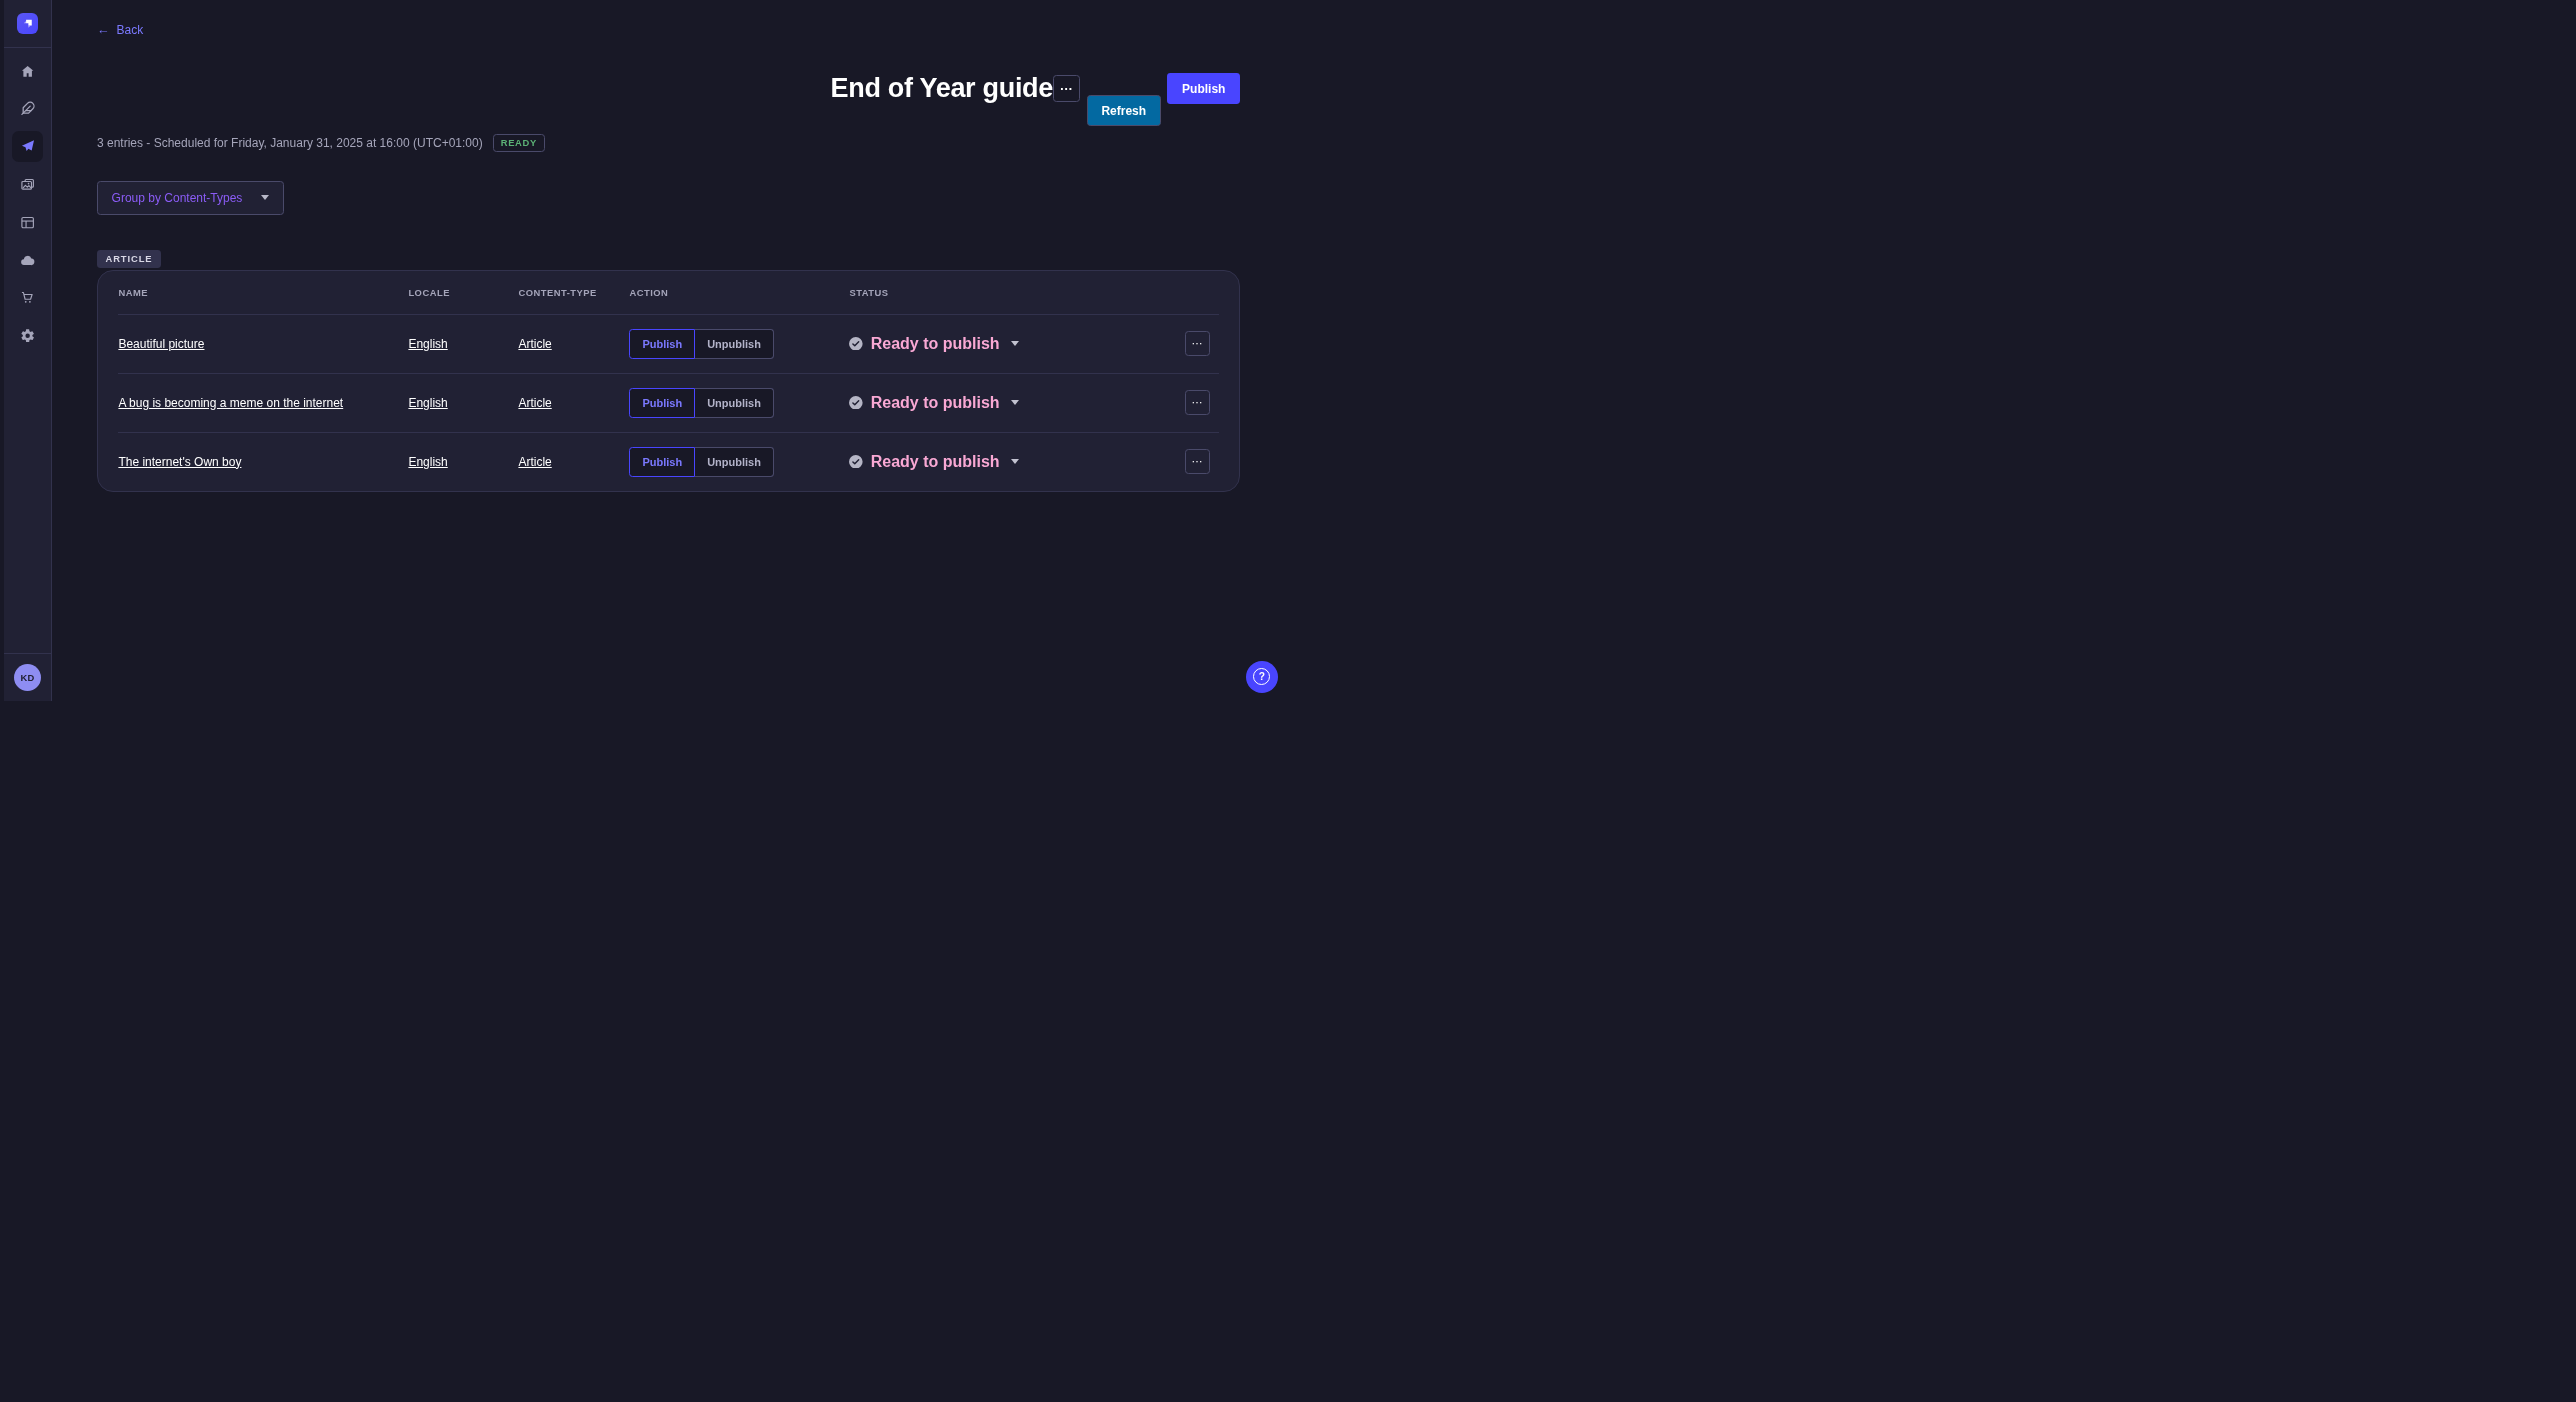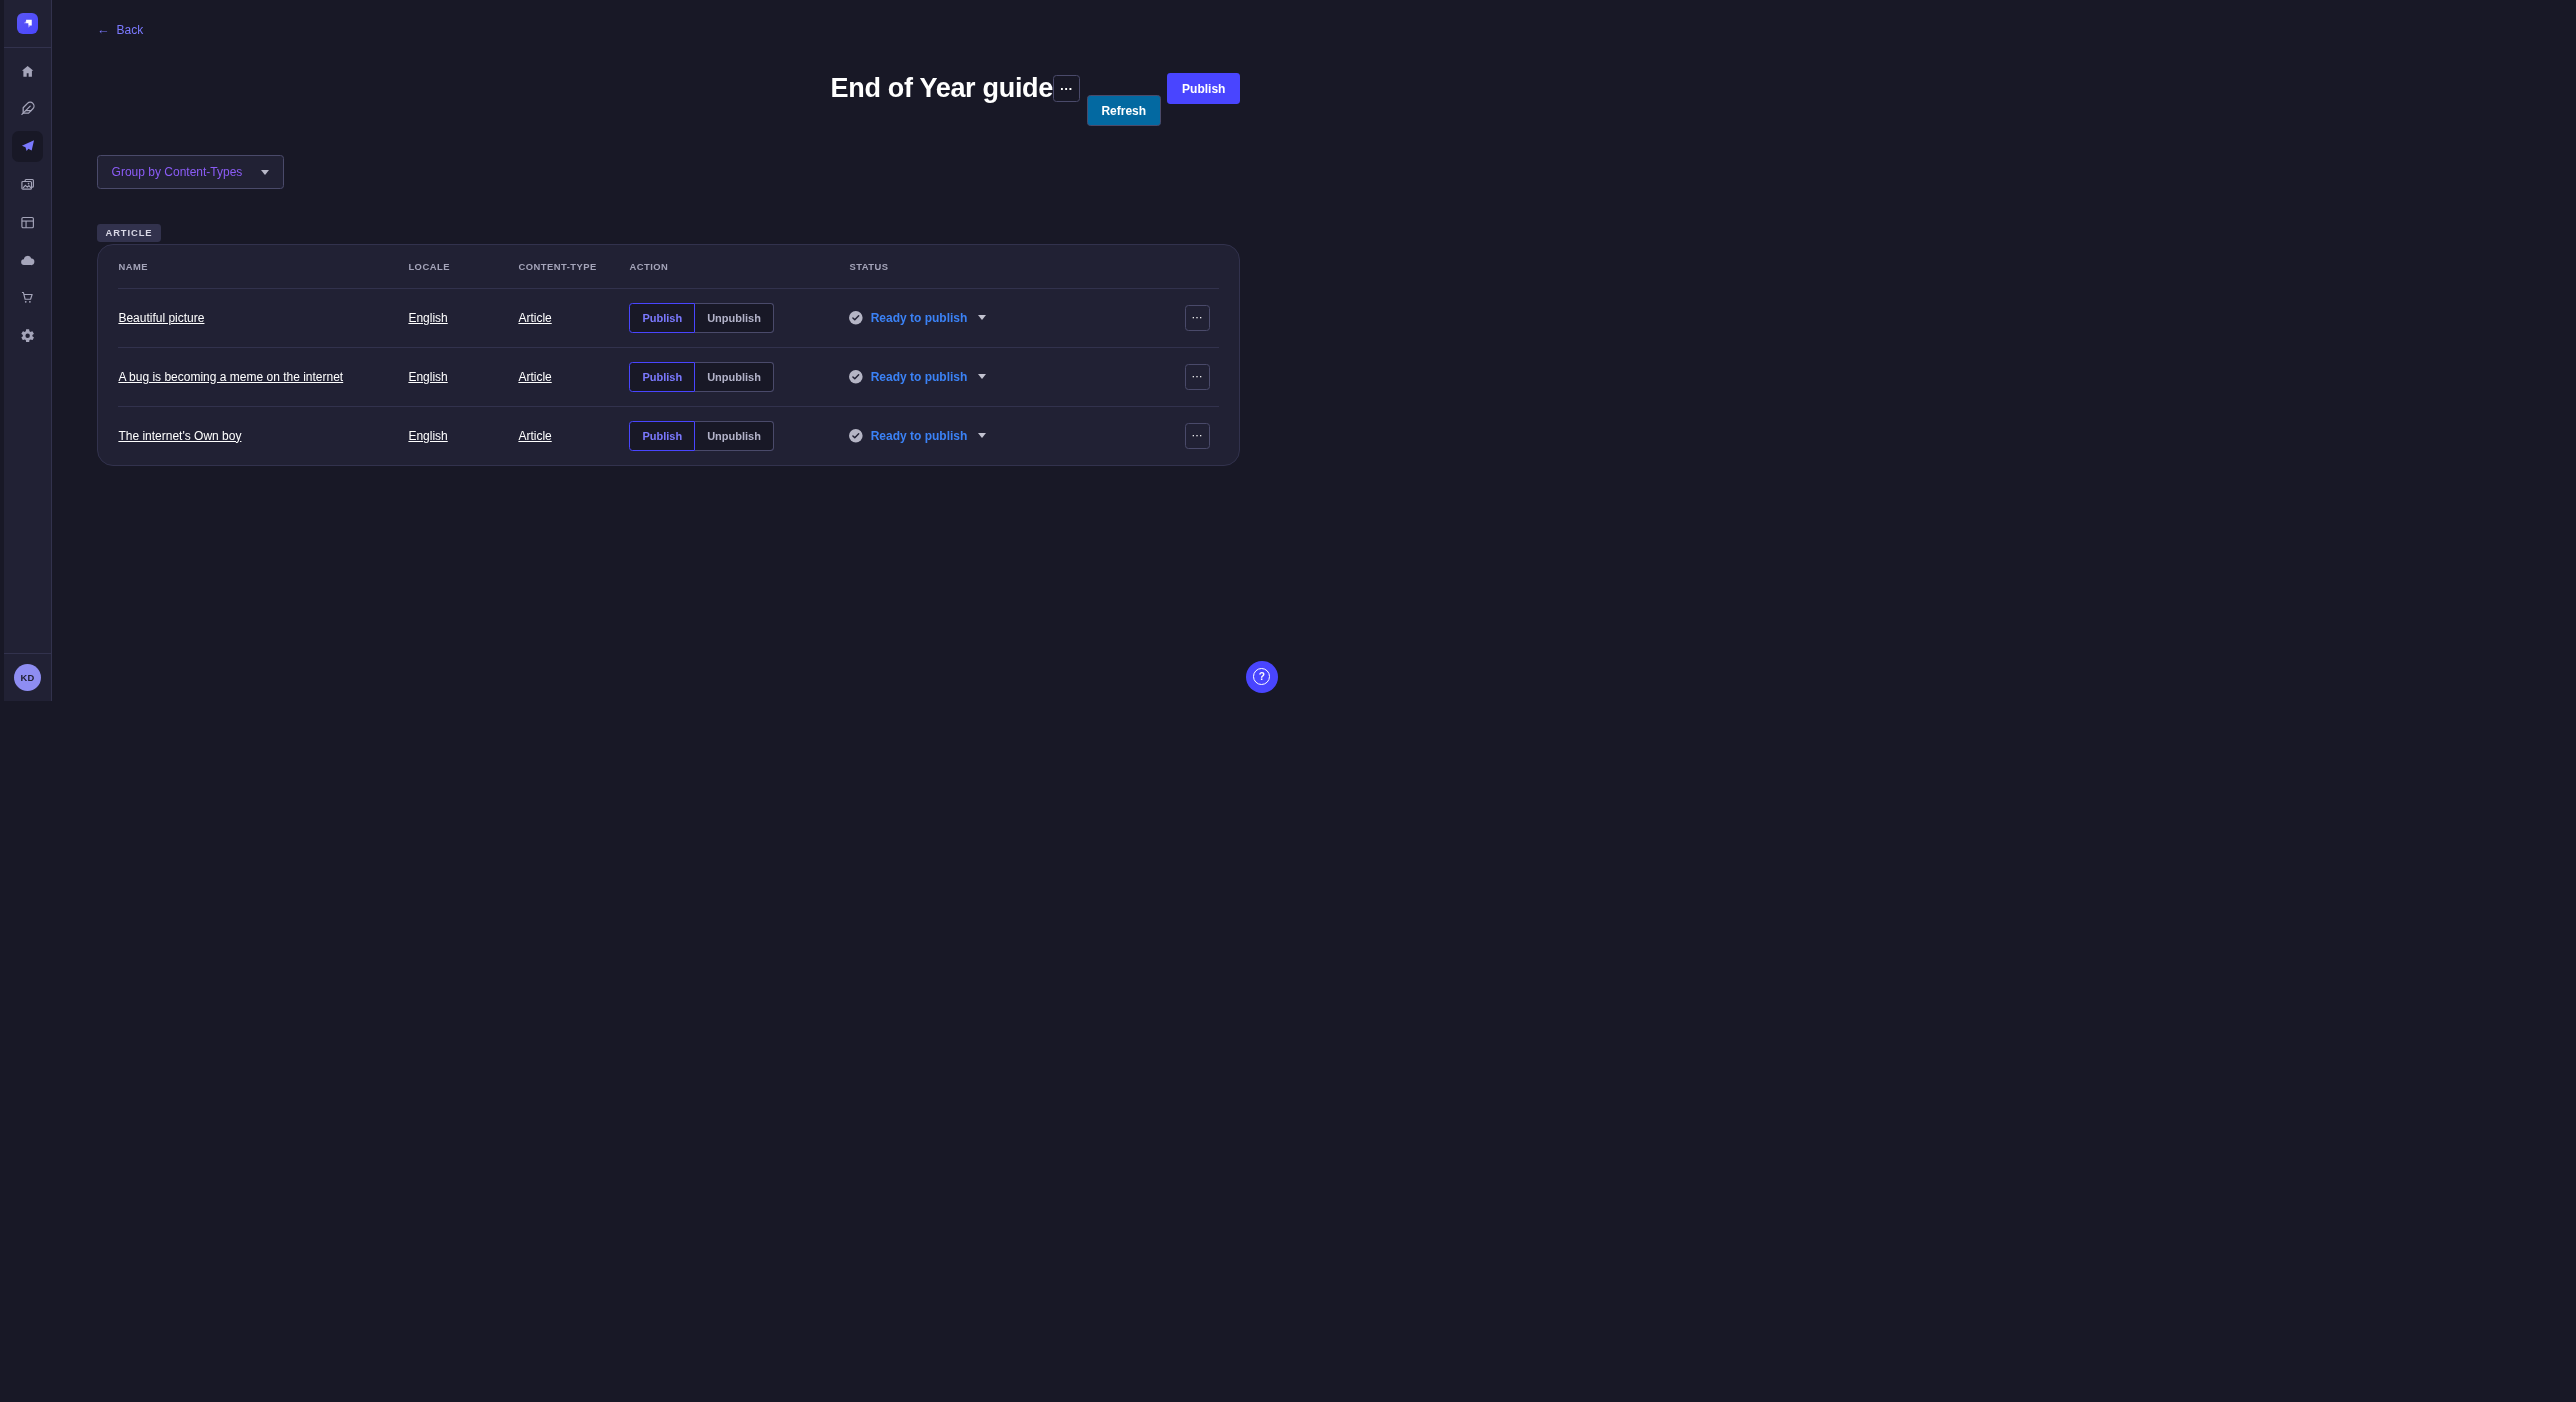--- a/index.html
+++ b/index.html
@@ -119,21 +119,21 @@
     font-family:"Liberation Sans", sans-serif;
   }
   .seg-publish {
     border:0.9px solid #4945ff; border-radius:3.4px 0 0 3.4px; color:#7b79ff; z-index:1; position:relative;
   }
   .seg-unpublish {
     border:0.9px solid #4a4a6a; border-left:none; border-radius:0 3.4px 3.4px 0; color:#b3b3c9;
   }
 
   .status-cell { display:flex; align-items:center; gap:7.7px; cursor:pointer; }
-  .status-label { color:#3b82f6; font-size:12px; font-weight:600; }
+  .status-label { color:#f9a8d4; font-size:16px; font-weight:600; }
   .status-caret { margin-left:3.4px; border-top-color:#c2c2d0; }
 
   .row-more {
     width:25.6px; height:25.6px; border:0.9px solid #4a4a6a; border-radius:3.4px; background:transparent;
     color:#fff; display:flex; align-items:center; justify-content:center;
     font-size:11px; letter-spacing:0.9px; cursor:pointer;
     font-family:"Liberation Sans", sans-serif;
   }
 
   
@@ -248,20 +248,24 @@
 
   <div class="header-row">
     <h1 class="page-title">End of Year guide</h1>
     <div class="header-actions">
       <button class="btn btn-icon-square">⋯</button>
       <button class="btn btn-secondary">Refresh</button>
       <button class="btn btn-primary">Publish</button>
     </div>
   </div>
 
+  <div class="subtitle-row">
+    <span class="subtitle">3 entries - Scheduled for Friday, January 31, 2025 at 16:00 (UTC+01:00)</span>
+    <span class="ready-badge">READY</span>
+  </div>
 
   <div>
     <div class="groupby">
       <span>Group by Content-Types</span>
       <span class="caret-down"></span>
     </div>
   </div>
 
   <div class="group-tag-row">
     <span class="group-tag">ARTICLE</span>

